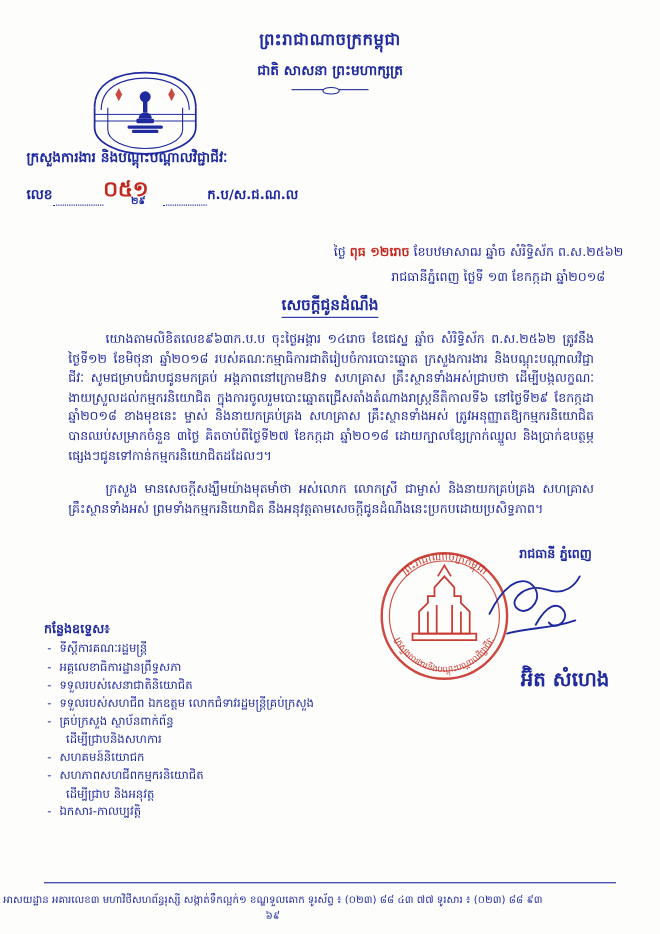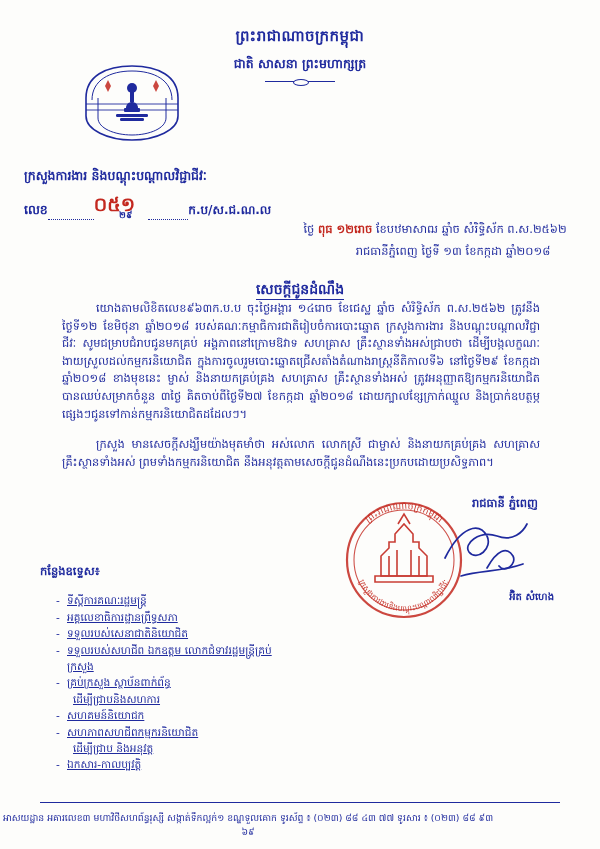--- a/index.html
+++ b/index.html
@@ -40,21 +40,21 @@
   }
 
   
   .emblem{
     position:absolute;left:78px;top:58px;width:108px;height:88px;
   }
   .emblem svg{display:block;}
 
   
   .ministry{
-    position:absolute;left:24px;top:168px;width:300px;
+    position:absolute;left:24px;top:135px;width:300px;
     color:#1f2a9e;
   }
   .ministry-line1{font-size:12.5px;font-weight:bold;}
   .ministry-line2{
     font-size:12.5px;font-weight:bold;margin-top:6px;
     display:flex;align-items:flex-end;gap:0;
   }
   .ministry-line2 .dots{
     flex:0 0 auto;width:46px;border-bottom:1px dotted #1f2a9e;height:12px;
   }
@@ -71,21 +71,21 @@
   .dateline{
     position:absolute;left:290px;top:222px;width:290px;
     font-size:11.5px;color:#1f2a9e;text-align:center;
   }
   .dateline .d1{margin-bottom:5px;}
   .dateline .red{color:#c3281f;font-weight:bold;}
   .dateline .d2{margin-left:36px;}
 
   
   .doc-title{
-    position:absolute;left:0;top:280px;width:600px;text-align:center;
+    position:absolute;left:0;top:268px;width:600px;text-align:center;
     font-size:14px;font-weight:bold;color:#1f2a9e;
   }
   .doc-title .u{border-bottom:1.2px solid #1f2a9e;padding-bottom:2px;}
 
   
   .body{
     position:absolute;left:62px;top:300px;width:478px;
     font-size:11.4px;line-height:17.6px;color:#1f2a9e;
     text-align:justify;
   }
@@ -93,37 +93,37 @@
 
   
   .sig-area{
     position:absolute;right:46px;top:488px;width:215px;height:150px;
   }
   .sig-title{
     position:absolute;right:16px;top:8px;font-size:11.5px;color:#1f2a9e;
     font-weight:bold;
   }
   .sig-name{
-    position:absolute;right:0px;top:102px;font-size:10px;color:#1f2a9e;
+    position:absolute;right:0px;top:118px;font-size:18px;color:#1f2a9e;
     font-weight:bold;
   }
   .stamp{
     position:absolute;left:-10px;top:-4px;width:150px;height:150px;
   }
   .handwriting{
     position:absolute;left:92px;top:18px;width:120px;height:90px;
   }
 
   
   .dist{
     position:absolute;left:40px;top:563px;width:260px;
     font-size:10.6px;line-height:16.4px;color:#1f2a9e;
   }
   .dist-head{font-weight:bold;margin-bottom:3px;font-size:11.5px;}
-  .dist ul{list-style:none;margin:13px;padding:0;text-decoration:underline;}
+  .dist ul{list-style:none;margin:0;padding:0;}
   .dist li{position:relative;padding-left:14px;}
   .dist li:before{
     content:"-";position:absolute;left:3px;top:0;
   }
   .dist li.noDash{padding-left:20px;}
   .dist li.noDash:before{content:"";}
 
   
   .footer-rule{
     position:absolute;left:40px;top:802px;width:520px;

